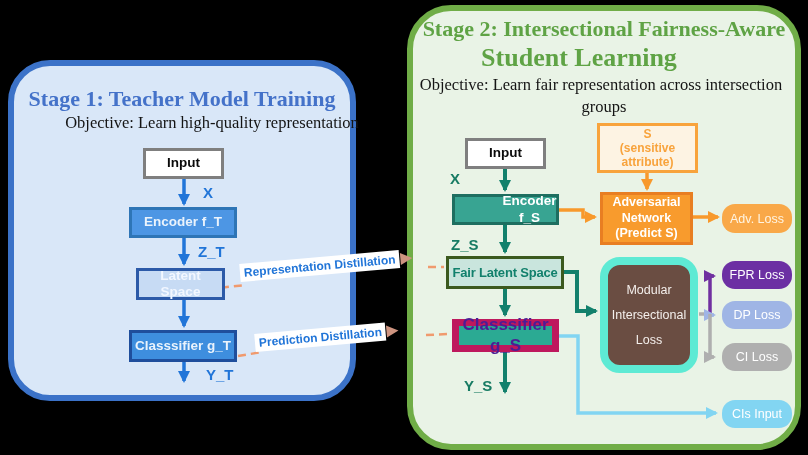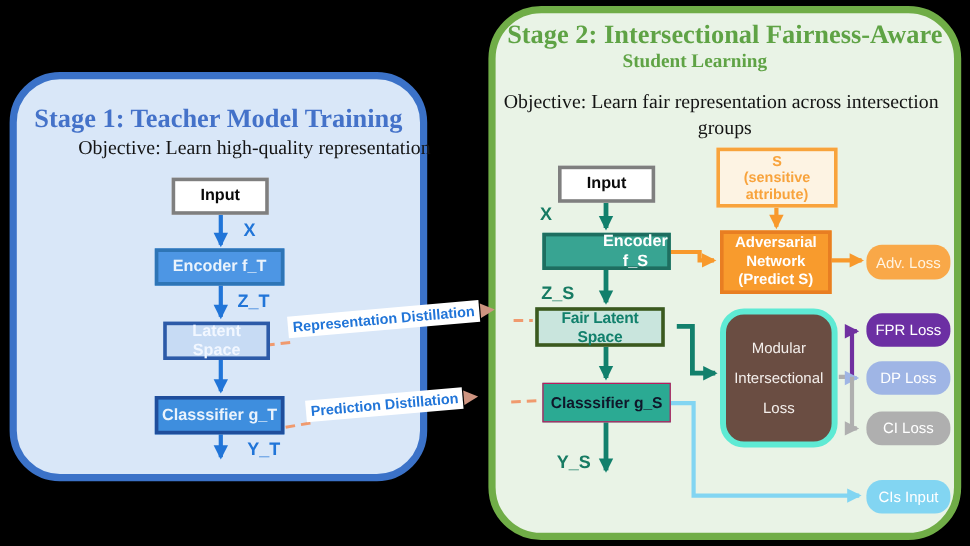--- a/index.html
+++ b/index.html
@@ -15,41 +15,41 @@
     background: #D9E7F8; border: 6px solid #3B72C8; border-radius: 42px;
   }
   .panel2 {
     left: 407px; top: 5px; width: 394px; height: 445px;
     background: #E9F3E6; border: 6px solid #70AD47; border-radius: 44px;
   }
   .serif { font-family: "Liberation Serif", serif; }
   .stage-title { position: absolute; text-align: center; font-weight: bold; white-space: nowrap; }
   .t1 { left: 8px; top: 86px; width: 348px; font-size: 22px; color: #4472C9; }
   .t2a { left: 407px; top: 16px; width: 394px; font-size: 22px; color: #5FA345; }
-  .t2b { left: 407px; top: 43px; width: 344px; font-size: 16px; color: #5FA345; }
+  .t2b { left: 407px; top: 43px; width: 344px; font-size: 26px; color: #5FA345; }
   .objective { position: absolute; text-align: center; color: #141414; font-size: 16.5px; white-space: nowrap; }
   .o1 { left: 8px; top: 113px; width: 408px; }
   .o2a { left: 404px; top: 75px; width: 394px; }
   .o2b { left: 407px; top: 97px; width: 394px; }
 
   .node {
     position: absolute; display: flex; flex-direction: column;
     align-items: center; justify-content: center; text-align: center;
     font-weight: bold; line-height: 1.2;
   }
   .input-box { background: #FFFFFF; border: 3px solid #7F7F7F; color: #0A0A0A; font-size: 13.5px; }
   .enc-t  { background: #4D96E4; border: 3px solid #2E75B6; color: #EAF3FC; font-size: 13.5px; }
   .lat-t  { background: #C7DBF4; border: 3px solid #2C5AA8; color: #F2F7FF; font-size: 13.5px; }
   .cls-t  { background: #3E8EDE; border: 3px solid #1F4E9C; color: #EAF3FC; font-size: 13.5px; }
   .enc-s  { background: #38A492; border: 3px solid #1E6E60; color: #FFFFFF; font-size: 13.5px; }
   .fls    { background: #C9E5DD; border: 3px solid #3B591E; color: #12806C; font-size: 13px; letter-spacing: -0.2px; }
-  .cls-s  { background: #2BAA93; border: 1px solid #be185d; color: #0f172a; font-size: 13px; }
+  .cls-s  { background: #2BAA93; border: 7px solid #be185d; color: #4c1d95; font-size: 17px; }
   .s-box  { background: #FDF3E3; border: 3px solid #F8A33C; color: #F8A33C; font-size: 12px; line-height: 1.18; }
   .adv-box{ background: #F89B2D; border: 3px solid #E87E22; color: #FFFFFF; font-size: 12.5px; line-height: 1.26; }
-  .modular{ background: #6A4D42; border: 5px solid #5eead4; border-radius: 20px; color: #F4EFEC;
+  .modular{ background: #6A4D42; border: 8px solid #5eead4; border-radius: 20px; color: #F4EFEC;
             font-size: 12.5px; font-weight: normal; line-height: 2; }
   .pill { position: absolute; width: 70px; height: 28px; border-radius: 13px;
           display: flex; align-items: center; justify-content: center;
           color: #FFFFFF; font-weight: normal; font-size: 12.5px; }
   .pill-adv { background: #F9A848; color: #FFF4E2; height: 29px; }
   .pill-fpr { background: #6C2FA3; }
   .pill-dp  { background: #9FB5E5; }
   .pill-ci  { background: #AFAFAF; }
   .pill-cis { background: #82D5F2; }
 
@@ -157,21 +157,21 @@
   <span class="edge-label el-blue" style="left:203px; top:184px;">X</span>
   <span class="edge-label el-blue" style="left:198px; top:243px;">Z_T</span>
   <span class="edge-label el-blue" style="left:206px; top:366px;">Y_T</span>
 
   <div class="node input-box" style="left:465px; top:138px; width:81px; height:31px;">
     <span>Input</span>
   </div>
   <div class="node enc-s" style="left:452px; top:194px; width:107px; height:31px;padding-left:48px;">
     <span>Encoder f_S</span>
   </div>
-  <div class="node fls" style="left:446px; top:256px; width:108px; height:33px;">
+  <div class="node fls" style="left:446px; top:256px; width:118px; height:33px;">
     <span>Fair Latent Space</span>
   </div>
   <div class="node cls-s" style="left:452px; top:319px; width:107px; height:33px;">
     <span>Classsifier g_S</span>
   </div>
   <div class="node s-box" style="left:597px; top:123px; width:101px; height:50px;">
     <span>S</span>
     <span>(sensitive</span>
     <span>attribute)</span>
   </div>

